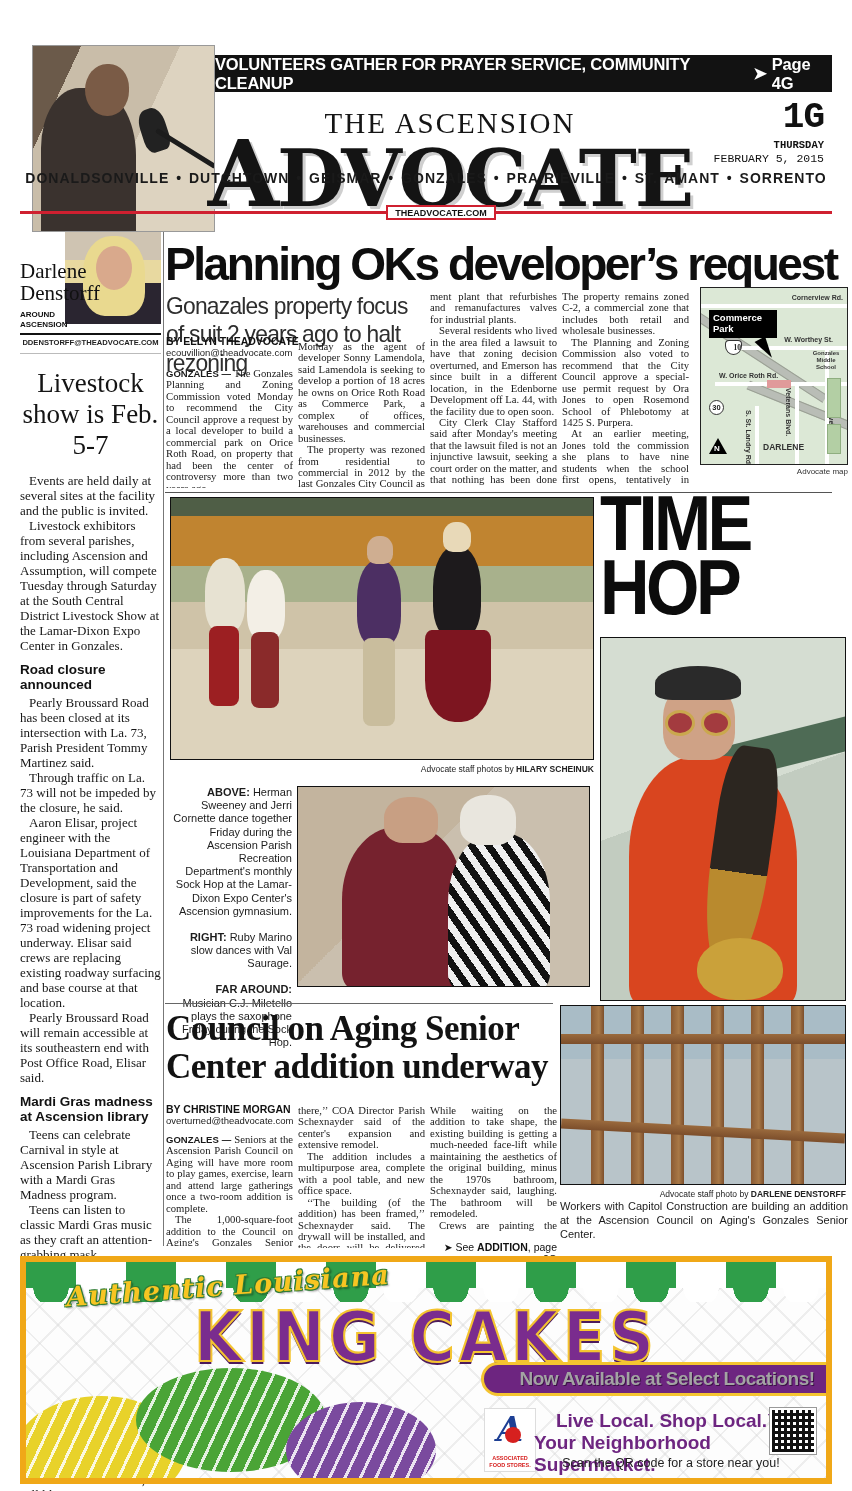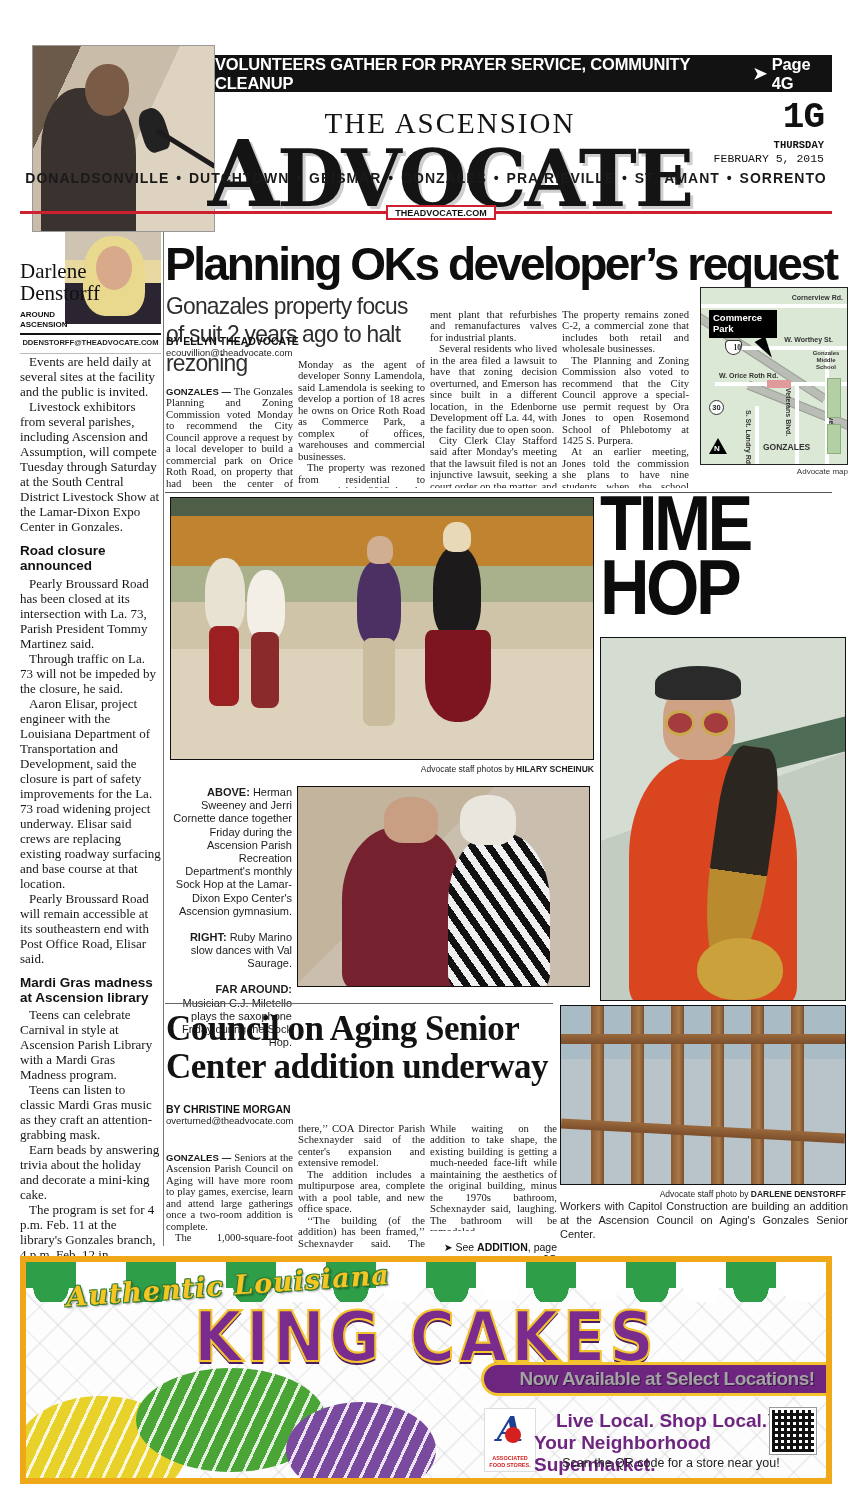--- a/index.html
+++ b/index.html
@@ -56,21 +56,21 @@
   
   .lead-headline { position:absolute; left:165px; top:236px; width:668px; font-family:"Liberation Sans",sans-serif;
     font-weight:bold; font-size:47px; letter-spacing:-2.5px; color:#0e0e0e; transform:scaleX(0.98); transform-origin:left top; white-space:nowrap; }
   .lead-deck { position:absolute; left:166px; top:292px; width:266px; font-family:"Liberation Sans",sans-serif;
     font-size:24px; line-height:1.18; letter-spacing:-0.8px; color:#2e2e2e; transform:scaleX(0.95); transform-origin:left top; }
   .byline { font-family:"Liberation Sans",sans-serif; font-weight:bold; font-size:10.5px; color:#111; }
   .byline-email { font-family:"Liberation Sans",sans-serif; font-size:9.5px; color:#222; }
   .lead-byline { position:absolute; left:166px; top:335px; }
   .newscol { position:absolute; width:127px; font-size:10.7px; line-height:11.45px; color:#191919; text-align:justify; overflow:hidden; }
   .newscol p { text-indent:9px; }
-  .newscol p.noindent { text-indent:0;margin-top:18px; }
+  .newscol p.noindent { text-indent:0; }
   .dateline { font-family:"Liberation Sans",sans-serif; font-weight:bold; font-size:9.5px; }
   .lead-c1 { left:166px; top:368px; height:120px; }
   .lead-c2 { left:298px; top:341px; height:147px; }
   .lead-c3 { left:430px; top:291px; height:197px; }
   .lead-c4 { left:562px; top:291px; height:197px; }
   .lead-bottom-rule { position:absolute; left:165px; top:492px; width:667px; height:1px; background:#555; }
 
   
   .map-wrap { position:absolute; left:700px; top:287px; width:148px; }
   .map { position:relative; width:148px; height:178px; background:#dce8d6; border:1.5px solid #222; overflow:hidden; }
@@ -206,20 +206,21 @@
         <div class="col-face"></div>
       </div>
       <div class="columnist-name" style="width:80px;">Darlene Denstorff</div>
       <div class="columnist-tag">
         <div>AROUND</div>
         <div>ASCENSION</div>
       </div>
     </div>
     <div class="columnist-email">DDENSTORFF@THEADVOCATE.COM</div>
 
+    <div class="rail-headline">Livestock show is Feb. 5-7</div>
 
     <p>Events are held daily at several sites at the facility and the public is invited.</p>
     <p>Livestock exhibitors from several parishes, including Ascension and Assumption, will compete Tuesday through Saturday at the South Central District Livestock Show at the Lamar-Dixon Expo Center in Gonzales.</p>
 
     <div class="subhead">Road closure announced</div>
     <p>Pearly Broussard Road has been closed at its intersection with La. 73, Parish President Tommy Martinez said.</p>
     <p>Through traffic on La. 73 will not be impeded by the closure, he said.</p>
     <p>Aaron Elisar, project engineer with the Louisiana Department of Transportation and Development, said the closure is part of safety improvements for the La. 73 road widening project underway. Elisar said crews are replacing existing roadway surfacing and base course at that location.</p>
     <p>Pearly Broussard Road will remain accessible at its southeastern end with Post Office Road, Elisar said.</p>
 
@@ -280,21 +281,21 @@
       <div class="school-block" style="right:6px; top:136px; width:14px; height:30px;"></div>
       <div class="maplabel" style="right:2px; top:62px; width:38px; white-space:normal; text-align:center; font-size:6px; line-height:1.15;">Gonzales Middle School</div>
       <div class="shield" style="left:24px; top:52px;">
           <span>10</span>
         </div>
       <div class="circ" style="left:8px; top:112px;">
           <span>30</span>
         </div>
       <div class="cp-label">Commerce Park</div>
       <div class="cp-pointer"></div>
-      <div class="maplabel" style="left:62px; bottom:12px; font-size:8.5px;">GONZALES</div>
+      <div class="maplabel" style="left:62px; bottom:12px; font-size:8.5px;">DARLENE</div>
       <div class="north"></div>
       <div class="north-n">N</div>
     </div>
     <div class="map-caption">Advocate map</div>
   </div>
 
   <div class="photo dancers">
     <div class="blob" style="left:186px; top:62px; width:44px; height:86px; background:#4c2f63;"></div>
     <div class="blob" style="left:192px; top:140px; width:32px; height:88px; background:#c9bd9d; border-radius:8px;"></div>
     <div class="blob" style="left:196px; top:38px; width:26px; height:28px; background:#cfae91;"></div>

